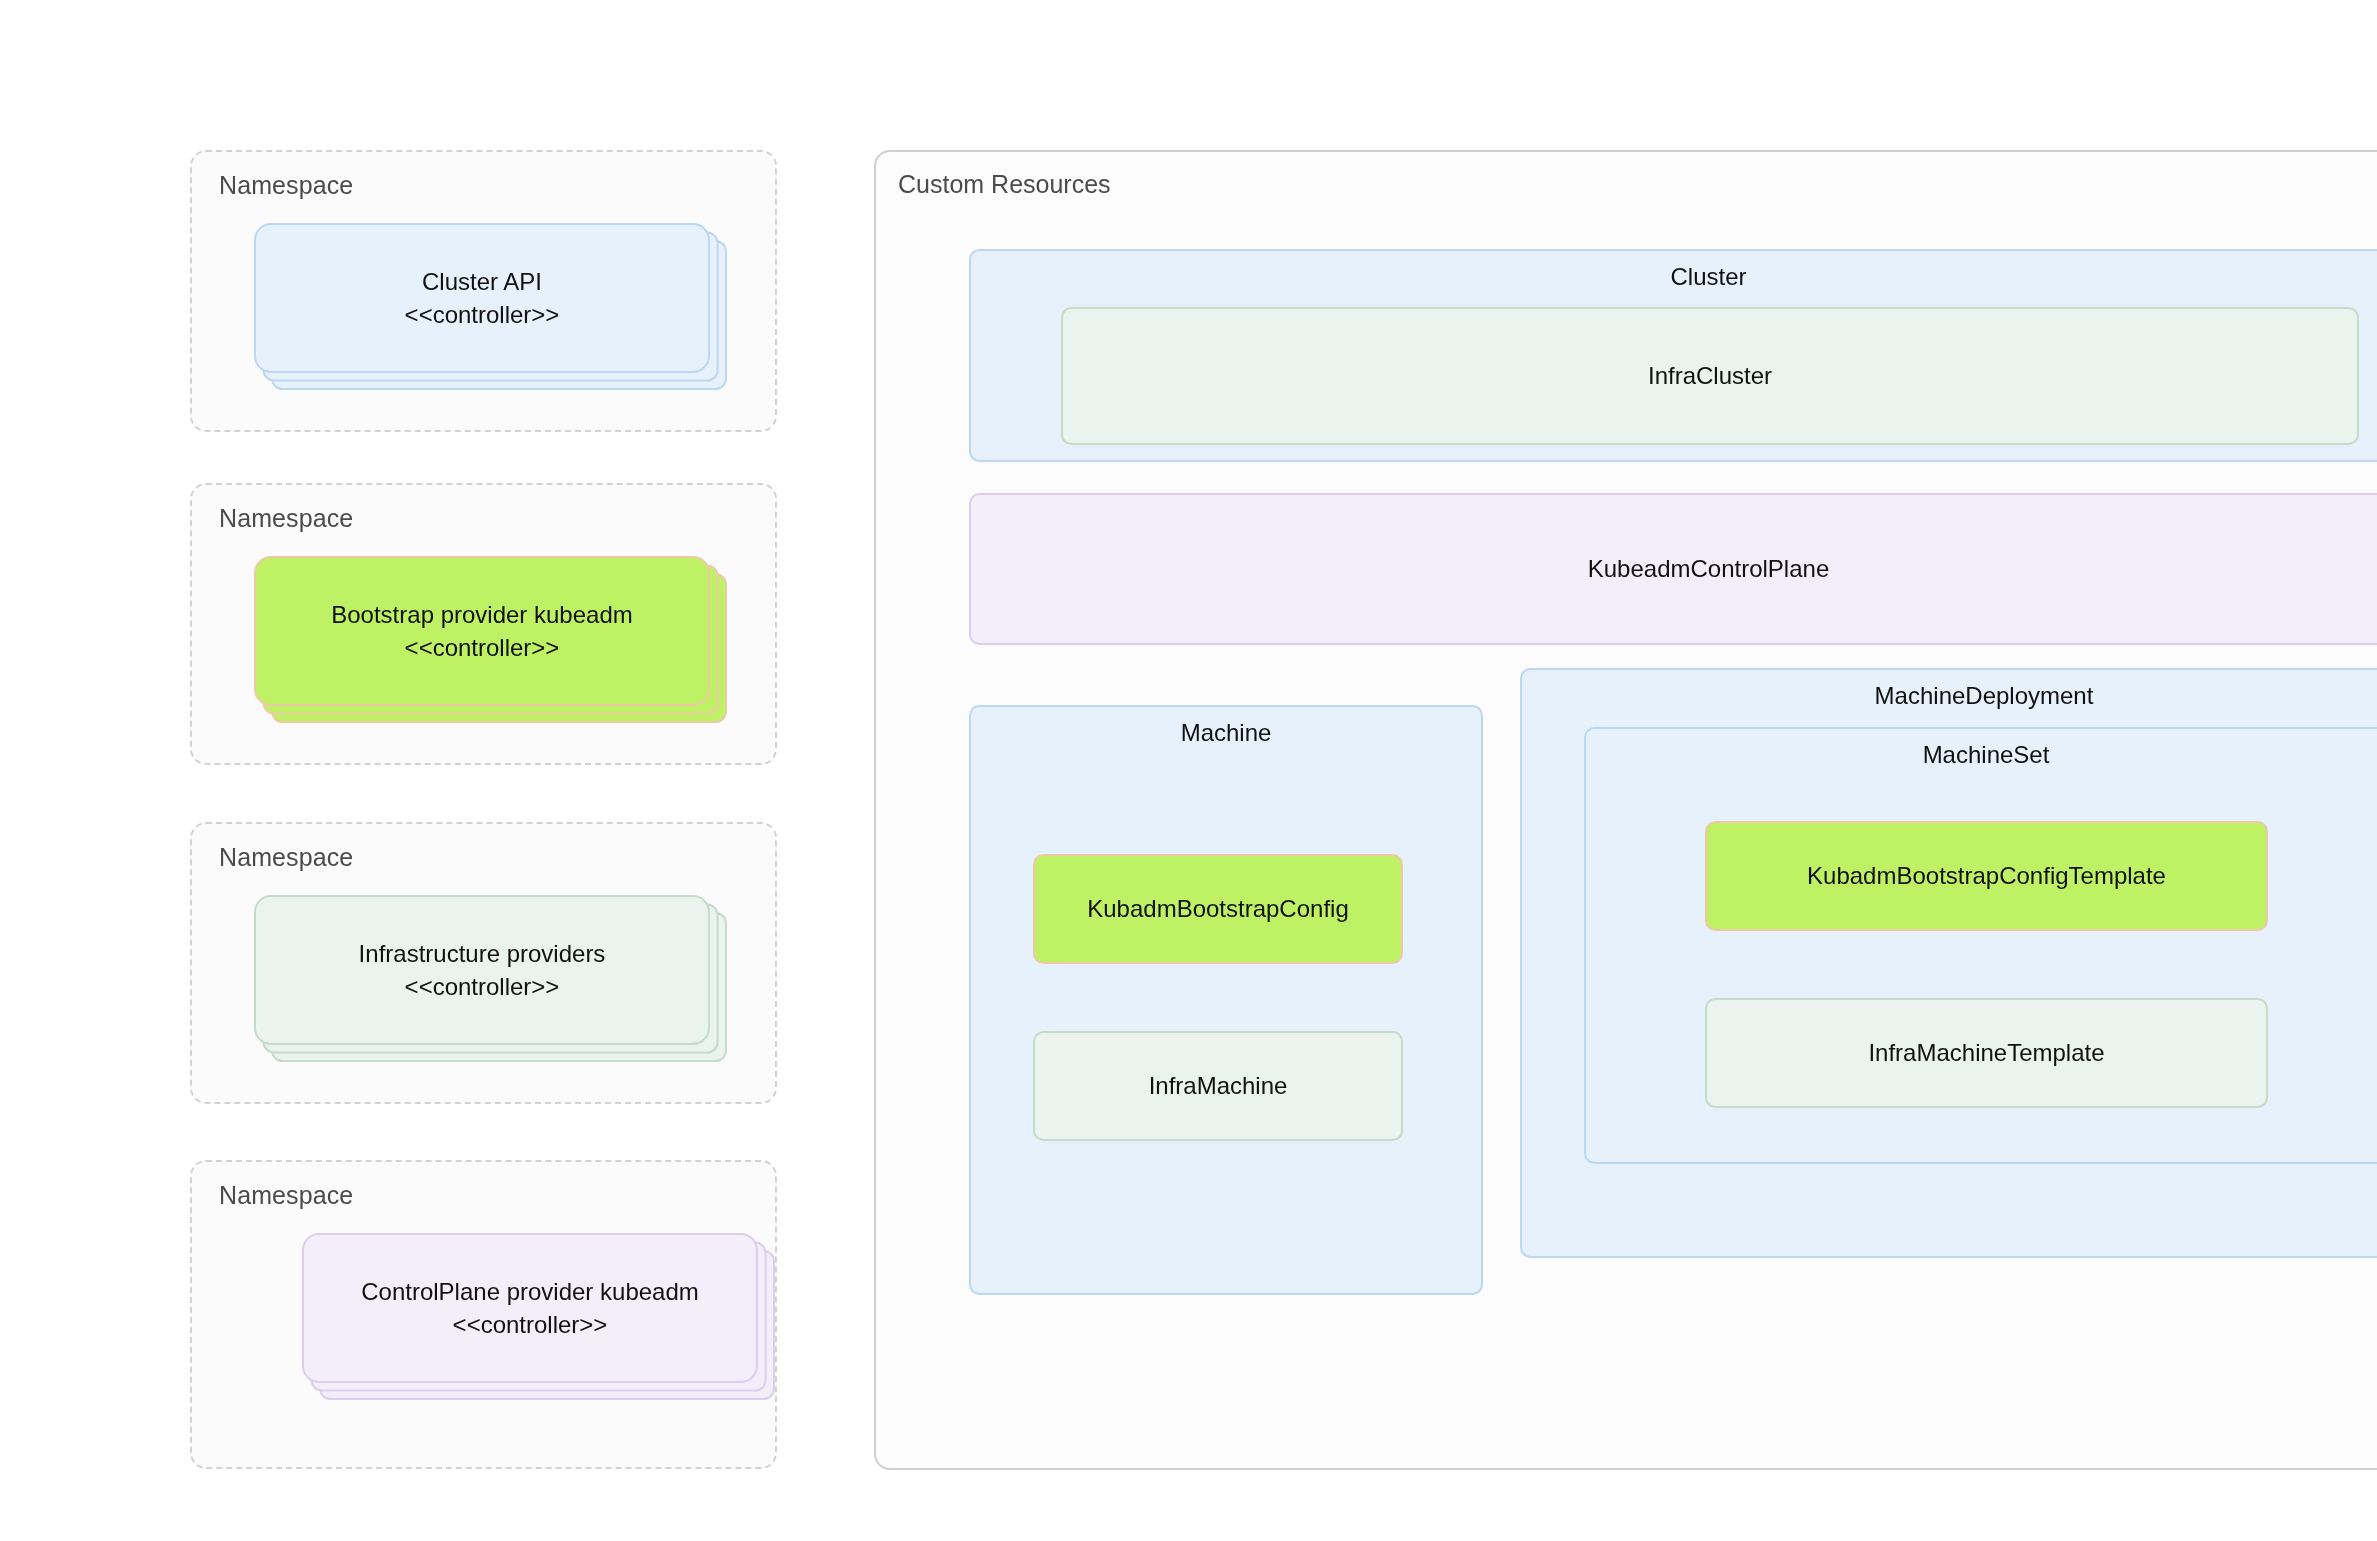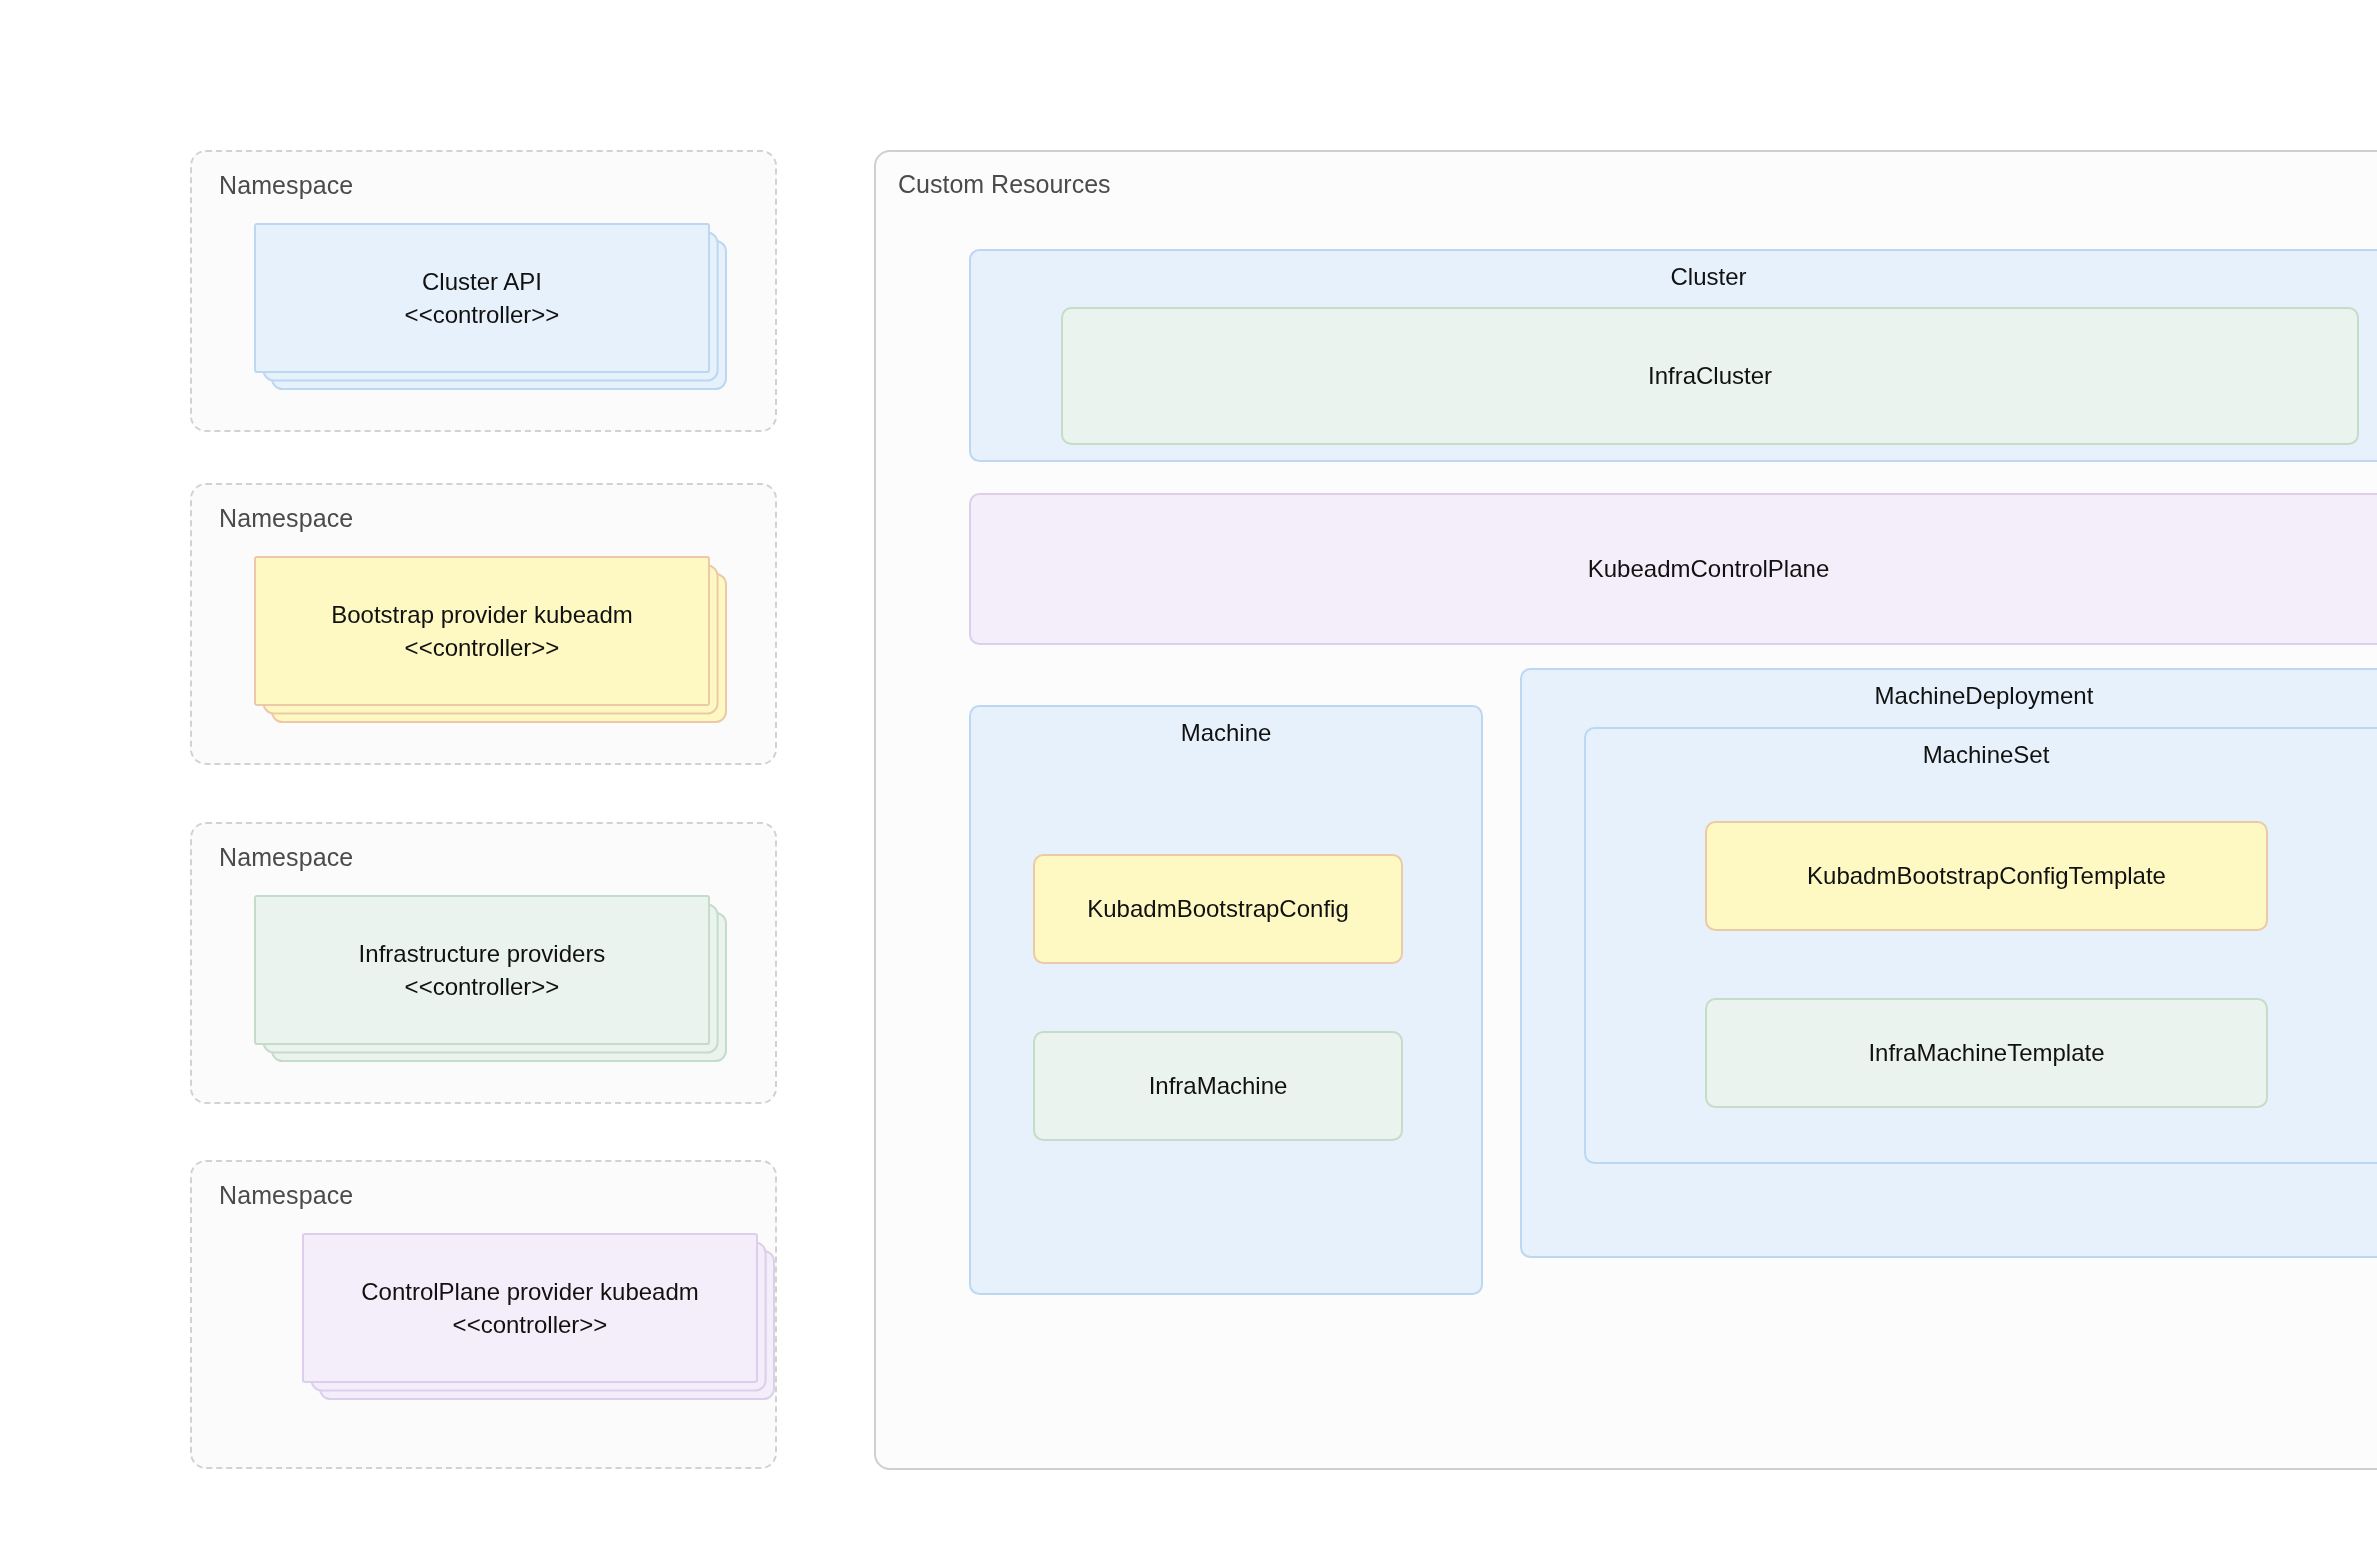--- a/index.html
+++ b/index.html
@@ -66,30 +66,30 @@
     position: absolute;
     inset: 0;
     display: flex;
     flex-direction: column;
     align-items: center;
     justify-content: center;
     text-align: center;
     font-size: 24px;
     line-height: 1.38;
     color: #111111;
-    border-radius: 3px;
+    border-radius: 17px;
     box-sizing: border-box;
     border-width: 2.9px;
     border-style: solid;
   }
   .face .line { display: block; white-space: nowrap; }
 
   
   .pal-blue   { background: #e6f1fc; border-color: #bcd7f2; }
-  .pal-orange { background: #fef9c3; border-color: #edc9a8; }
+  .pal-orange { background: #bef264; border-color: #edc9a8; }
   .pal-green  { background: #eaf3ed; border-color: #c4dcc9; }
   .pal-purple { background: #f4eefa; border-color: #ddcfec; }
 
   
   .cr-panel {
     position: absolute;
     left: 874px;
     top: 150px;
     width: 1691px;
     height: 1320px;

